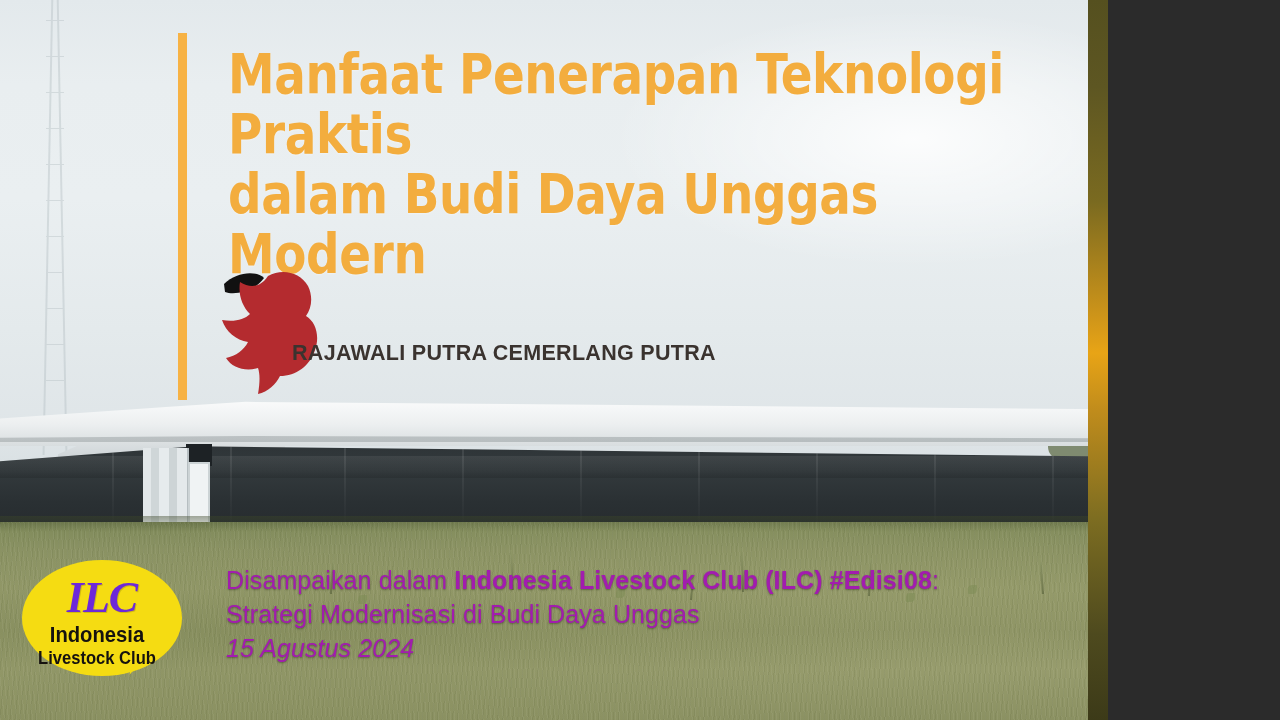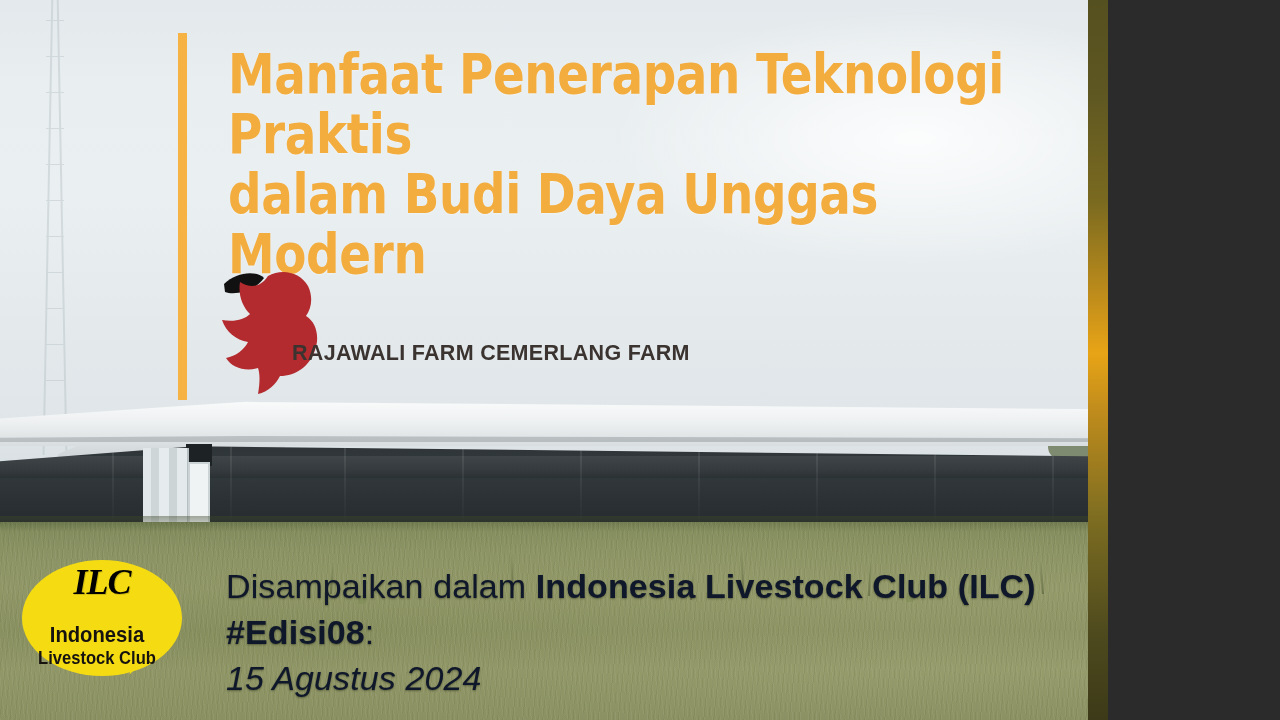--- a/index.html
+++ b/index.html
@@ -272,28 +272,28 @@
   .ilc-tail {
     position: absolute;
     left: 112px; top: 72px;
     width: 0; height: 0;
     border-left: 26px solid #f5dc12;
     border-bottom: 46px solid transparent;
     transform: rotate(12deg);
   }
   .ilc-main {
     position: absolute;
-    left: 0; top: 4px;
+    left: 0; top: 16px;
     width: 160px;
     text-align: center;
-    color: #000000;
+    color: #6d28d9;
     font-family: "Liberation Serif", "DejaVu Serif", serif;
     font-weight: bold;
     font-style: italic;
-    font-size: 36px;
+    font-size: 44px;
     line-height: 1;
     letter-spacing: -1px;
     text-shadow: 1px 1px 0 rgba(0,0,0,.15);
   }
   .ilc-sub1 {
     position: absolute;
     left: 0; top: 62px;
     width: 150px;
     text-align: center;
     color: #15120f;
@@ -312,22 +312,22 @@
     font-weight: bold;
     font-size: 18px;
     transform: scaleX(.92);
   }
 
   
   .caption {
     position: absolute;
     left: 226px; top: 563px;
     width: 880px;
-    color: #0f172a;
-    font-size: 34px;
+    color: #a21caf;
+    font-size: 25px;
     line-height: 1.36;
     letter-spacing: .1px;
     text-shadow: 0 1px 2px rgba(30,35,15,.45);
   }
   .caption .l1 b { font-weight: bold; }
   .caption .l3 { font-style: italic; }
 </style>
 </head>
 <body>
 
@@ -425,28 +425,29 @@
                C100 60 104 74 99 88 C94 104 80 114 64 114
                C60 122 52 130 42 132 C44 120 44 112 42 106
                C30 110 16 106 10 96 C20 94 28 88 32 80
                C20 78 10 70 6 58 C18 60 28 58 34 52
                C26 44 22 32 24 20 C34 26 44 26 52 14 Z" fill="#b42b2f"></path>
 
       <path d="M72 46 C92 46 104 62 102 80 C100 98 84 110 66 108
                C78 100 86 88 86 76 C86 62 80 52 72 46 Z" fill="#eef2f3" opacity="0.0"></path>
     </svg>
   </div>
-  <div class="rpc-name">RAJAWALI FARM CEMERLANG FARM</div>
+  <div class="rpc-name">RAJAWALI PUTRA CEMERLANG PUTRA</div>
 
   <div class="ilc">
     <div class="ilc-tail"></div>
     <div class="ilc-bubble"></div>
     <div class="ilc-main">ILC</div>
     <div class="ilc-sub1">Indonesia</div>
     <div class="ilc-sub2">Livestock Club</div>
   </div>
 
   <div class="caption">
     <div class="l1"><span>Disampaikan dalam </span><b>Indonesia Livestock Club (ILC) #Edisi08</b><span>:</span></div>
+    <div class="l2">Strategi Modernisasi di Budi Daya Unggas</div>
     <div class="l3">15 Agustus 2024</div>
   </div>
 
 </div>
 
 </body></html>

